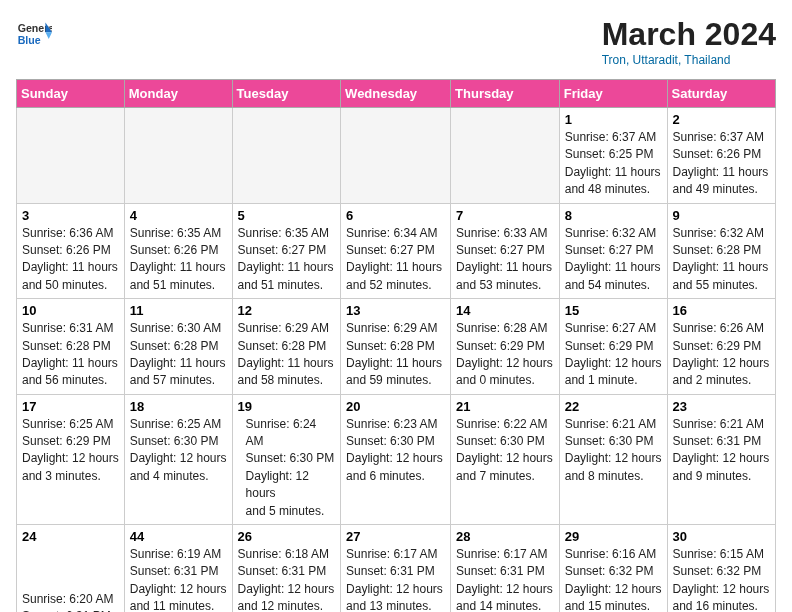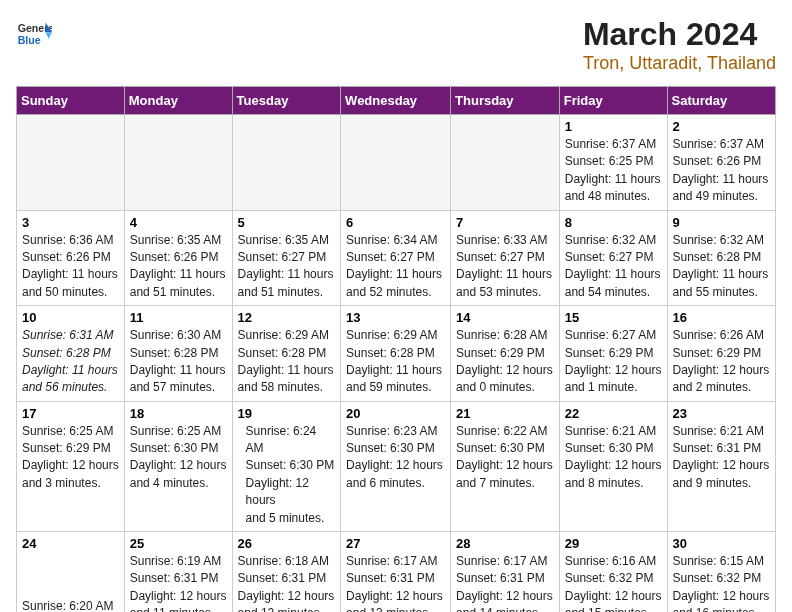--- a/index.html
+++ b/index.html
@@ -26,30 +26,30 @@
       height: 36px;
     }
     .title-area {
     }
     .month-title {
       font-size: 32px;
       font-weight: bold;
       color: #222;
     }
     .subtitle {
-      font-size: 18px;
-      color: #a16207;
+      font-size: 12px;
+      color: #0369a1;
     }
     .calendar {
       width: 100%;
       border-collapse: collapse;
       font-size: 11px;
     }
     .calendar th {
-      background: #701a75;
+      background: #ec4899;
       color: #fff;
       padding: 6px 4px;
       text-align: left;
       font-size: 13px;
       font-weight: bold;
       border: 1px solid #aaa;
     }
     .calendar td {
       border: 1px solid #ccc;
       vertical-align: top;
@@ -177,21 +177,21 @@
           <span class="day-num">9</span>
           <div class="day-info" style="white-space: pre-wrap;">Sunrise: 6:32 AM
 Sunset: 6:28 PM
 Daylight: 11 hours
 and 55 minutes.</div>
         </td>
       </tr>
       <tr>
         <td>
           <span class="day-num">10</span>
-          <div class="day-info" style="white-space: pre-wrap; font-style: italic;">Sunrise: 6:31 AM
+          <div class="day-info" style="white-space: pre-wrap;">Sunrise: 6:31 AM
 Sunset: 6:28 PM
 Daylight: 11 hours
 and 56 minutes.</div>
         </td>
         <td>
           <span class="day-num">11</span>
           <div class="day-info" style="white-space: pre-wrap;">Sunrise: 6:30 AM
 Sunset: 6:28 PM
 Daylight: 11 hours
 and 57 minutes.</div>
@@ -285,21 +285,21 @@
       </tr>
       <tr>
         <td>
           <span class="day-num">24</span>
           <div class="day-info" style="white-space: pre-wrap; margin-top: 47px;">Sunrise: 6:20 AM
 Sunset: 6:31 PM
 Daylight: 12 hours
 and 10 minutes.</div>
         </td>
         <td>
-          <span class="day-num">25</span>
+          <span class="day-num">44</span>
           <div class="day-info" style="white-space: pre-wrap;">Sunrise: 6:19 AM
 Sunset: 6:31 PM
 Daylight: 12 hours
 and 11 minutes.</div>
         </td>
         <td>
           <span class="day-num">26</span>
           <div class="day-info" style="white-space: pre-wrap;">Sunrise: 6:18 AM
 Sunset: 6:31 PM
 Daylight: 12 hours

